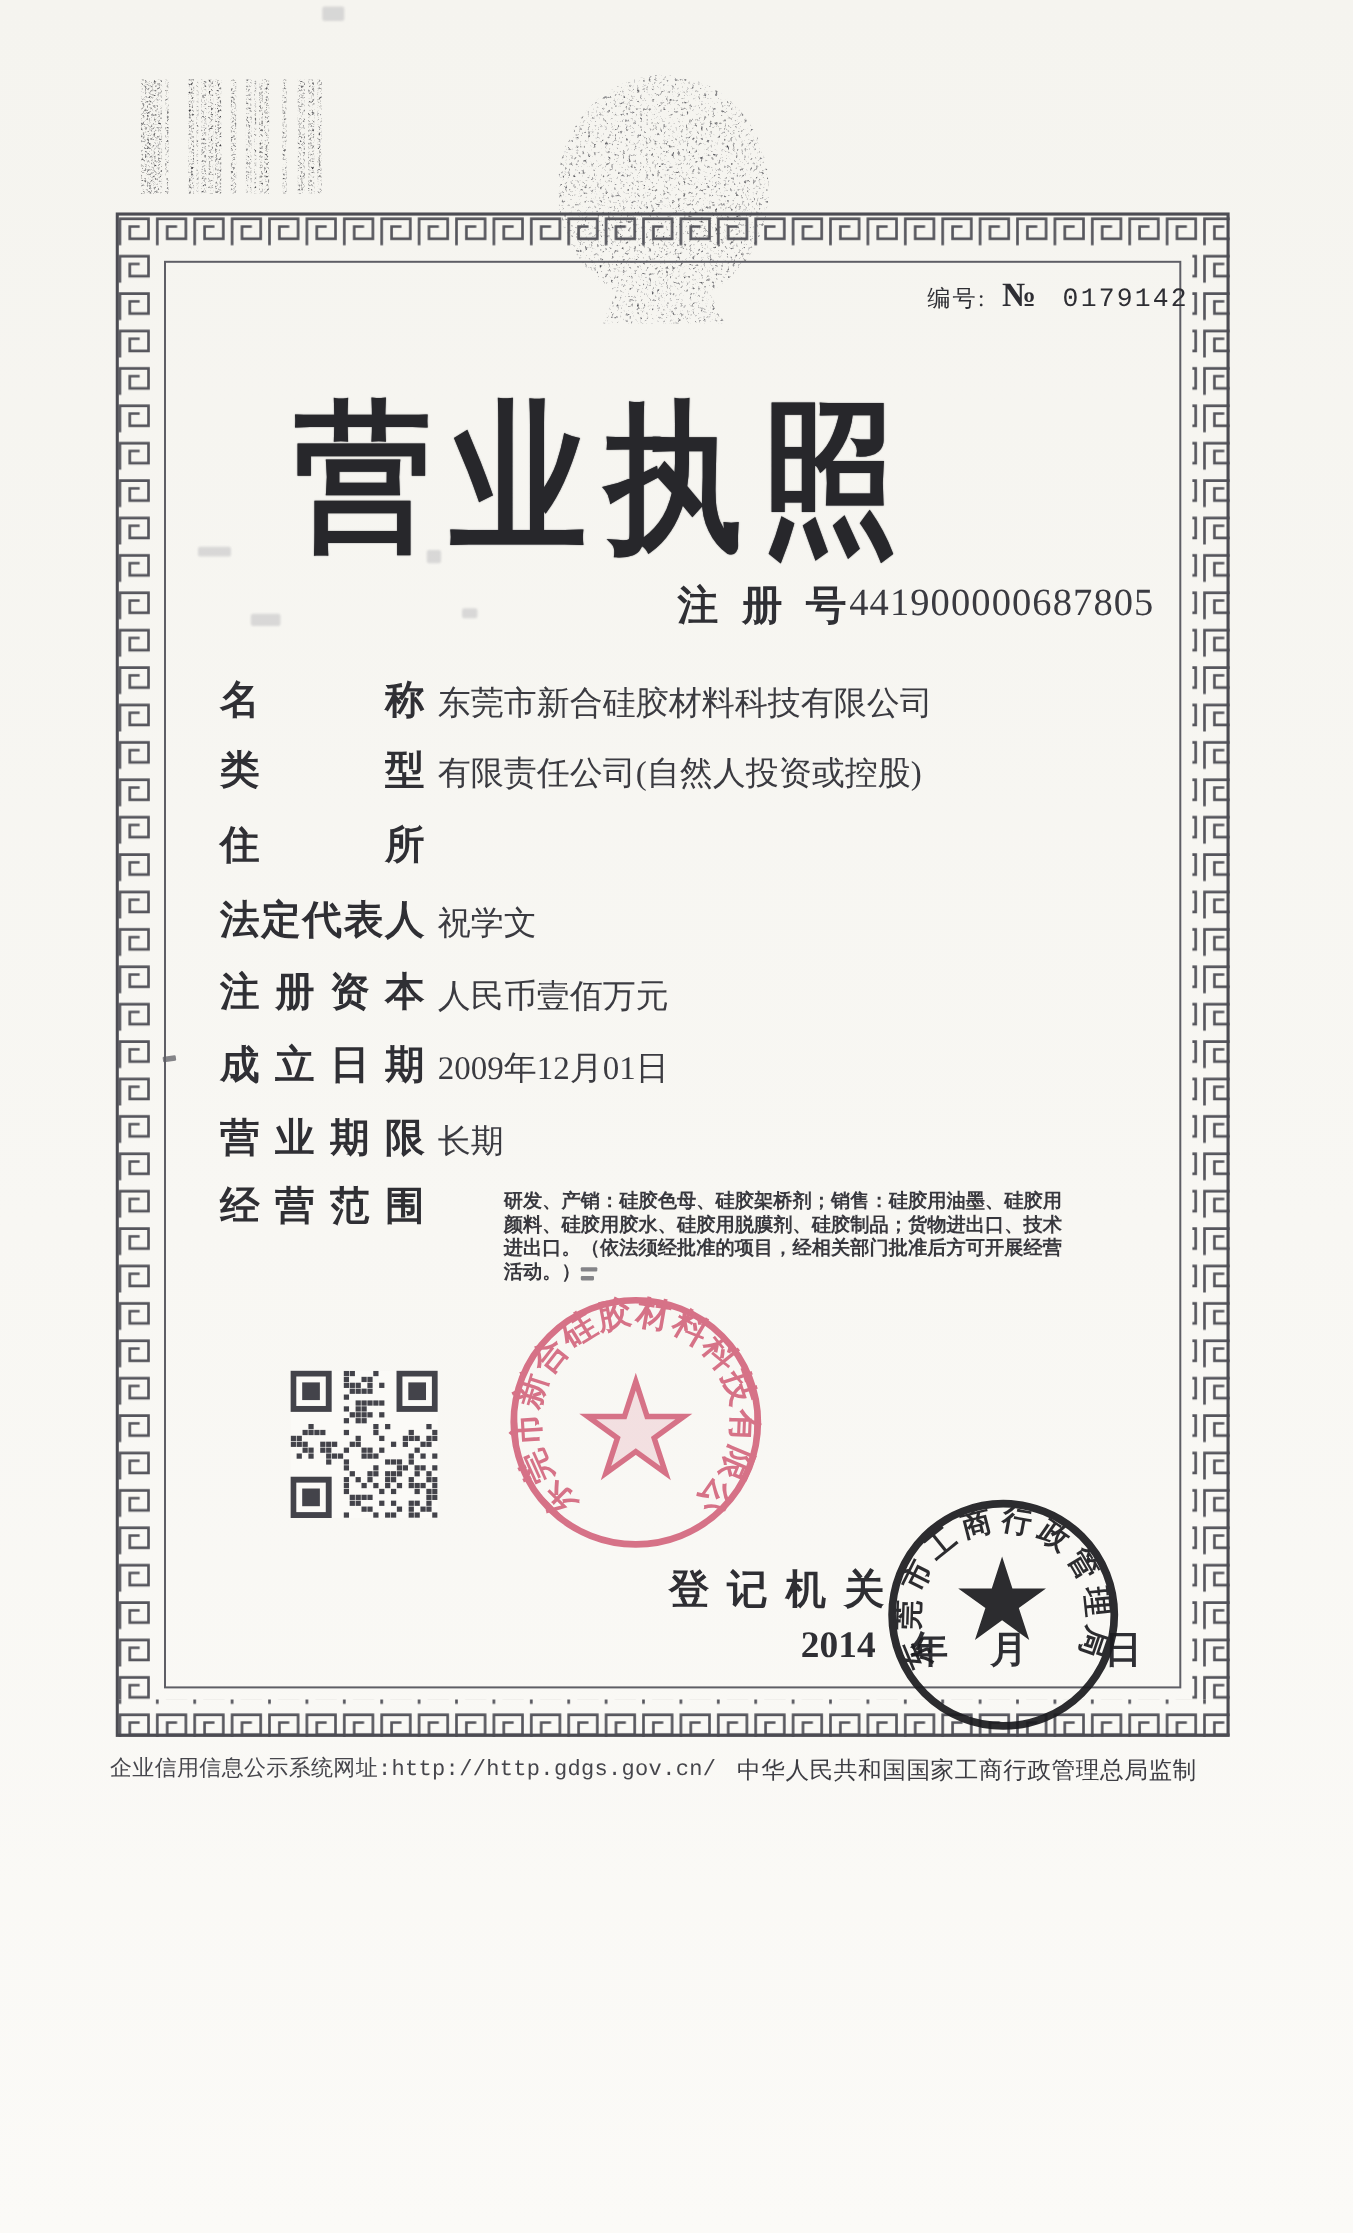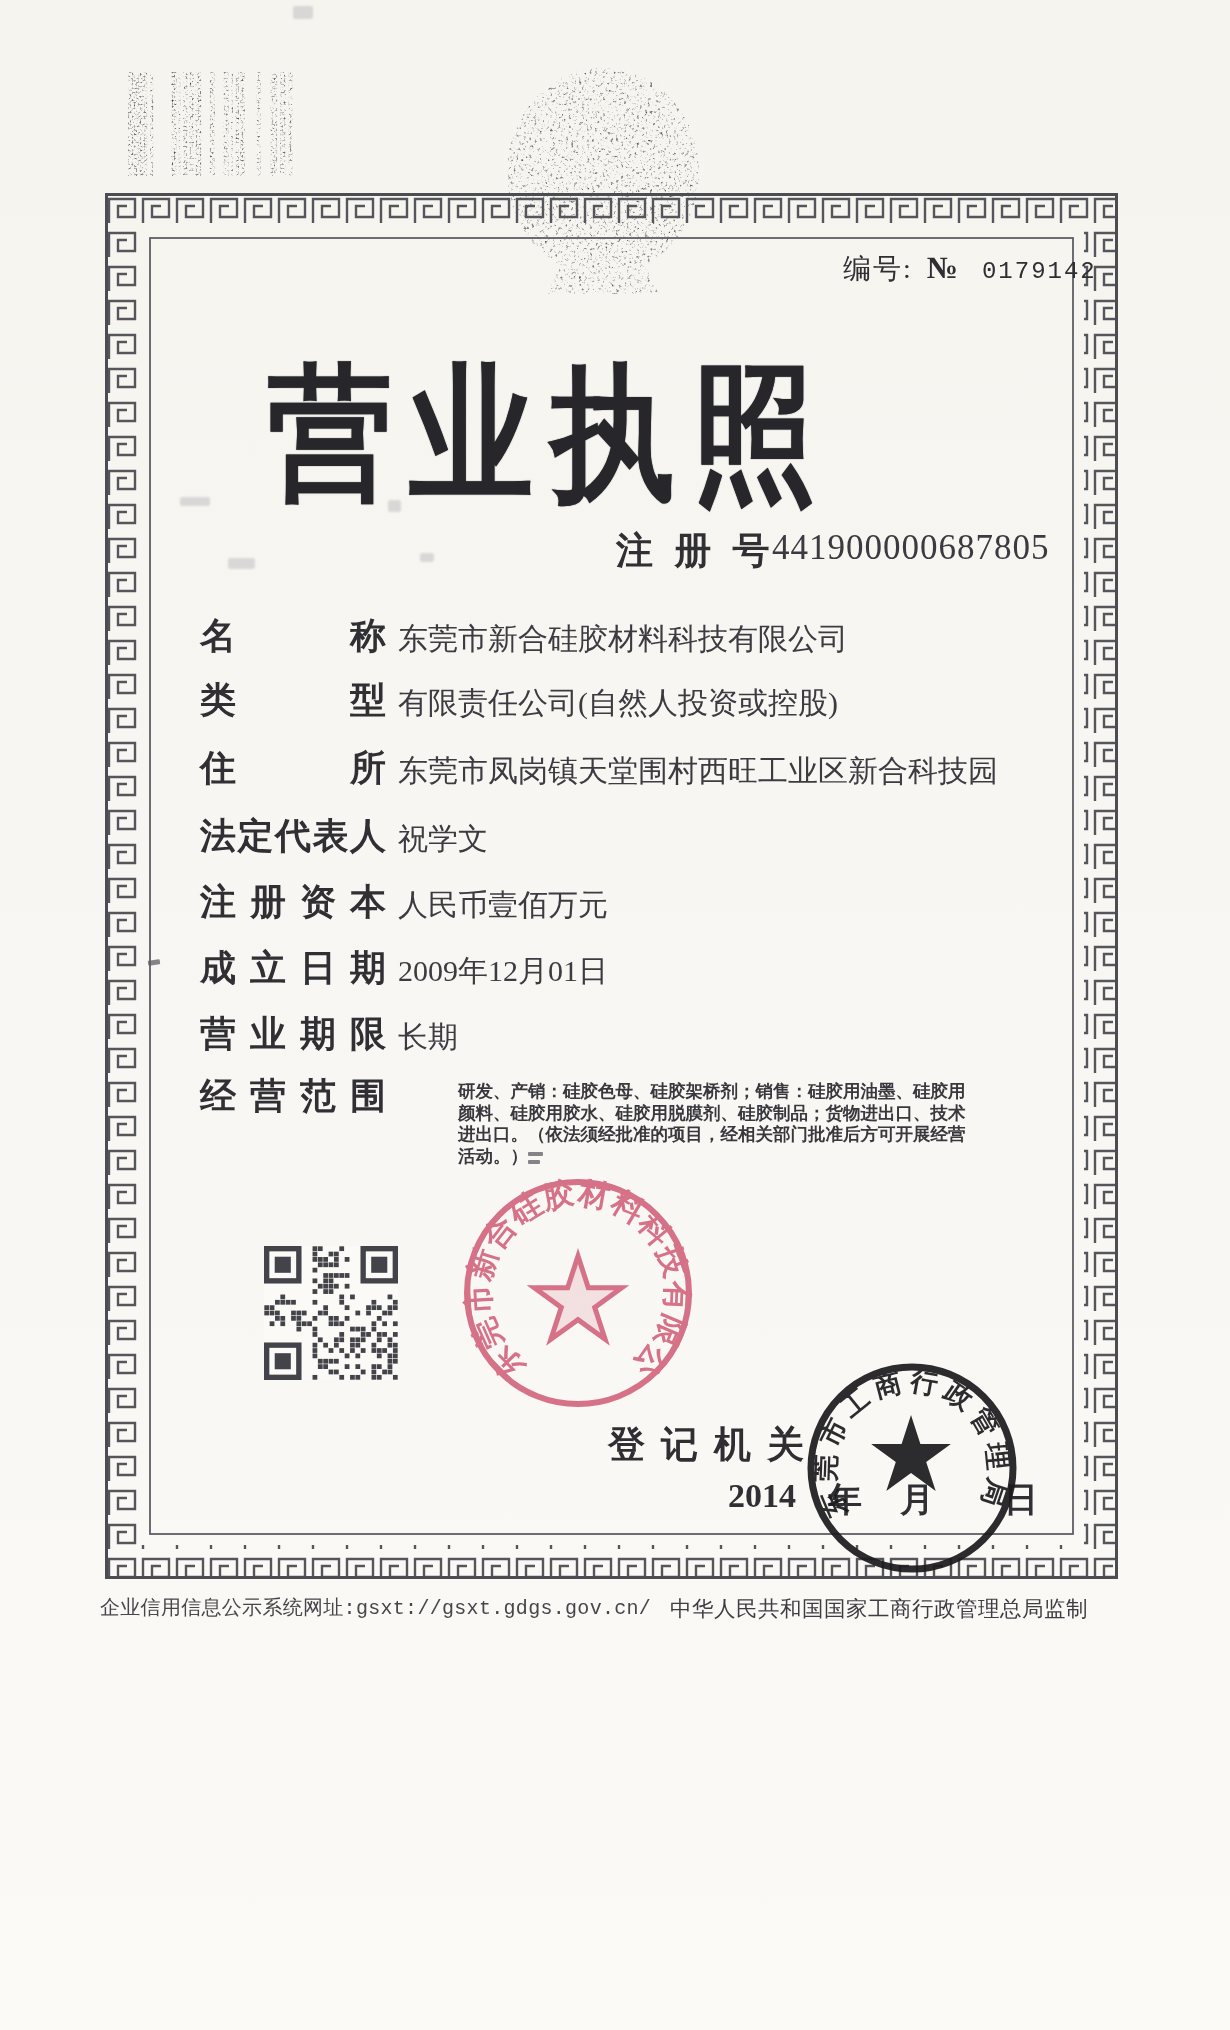--- a/index.html
+++ b/index.html
@@ -9,21 +9,21 @@
         background:linear-gradient(180deg,#f5f4ef 0%,#f8f7f3 55%,#fbfaf7 100%);}
   .abs{position:absolute;}
   
   .biz-title{position:absolute;left:268px;top:338px;width:548px;display:flex;
              justify-content:space-between;font-size:124px;font-weight:700;
              color:#27272b;transform:scaleY(1.18);transform-origin:top left;
              text-shadow:0 0 1px #3c3c40;}
   
   .serial{position:absolute;left:843px;top:250px;display:flex;align-items:baseline;
           color:#2e2e33;}
-  .serial .lab{font-size:28px;letter-spacing:2px;text-align:right;}
+  .serial .lab{font-size:21px;letter-spacing:2px;text-align:right;}
   .serial .nomark{font-size:31px;font-weight:700;margin-left:14px;}
   .serial .num{font-family:"Liberation Mono",monospace;font-size:24px;
                letter-spacing:2px;margin-left:24px;}
   
   .regline .lab{position:absolute;left:616px;top:526px;font-size:37px;
                 letter-spacing:6px;font-weight:600;color:#2f2f34;}
   .regline .num{position:absolute;left:772px;top:528px;font-size:35px;
                 letter-spacing:1px;color:#3a3a40;text-align:right;}
   
   .row{position:absolute;left:200px;width:900px;height:60px;}
@@ -147,21 +147,20 @@
         <span>类</span>
         <span>型</span>
       </div>
     <div class="fvalue">有限责任公司(自然人投资或控股)</div>
   </div>
   <div class="row" style="top:744px">
     <div class="flabel">
         <span>住</span>
         <span>所</span>
       </div>
-    <div class="fvalue">东莞市凤岗镇天堂围村西旺工业区新合科技园</div>
   </div>
   <div class="row" style="top:812px">
     <div class="flabel">
         <span>法</span>
         <span>定</span>
         <span>代</span>
         <span>表</span>
         <span>人</span>
       </div>
     <div class="fvalue">祝学文</div>
@@ -402,21 +401,21 @@
     <defs>
       <path id="blkArc" d="M46.9 154.2 A77 77 0 1 1 173.1 154.2" fill="none"></path>
     </defs>
     <circle cx="110" cy="110" r="101" fill="none" stroke="#1b1b1f" stroke-width="7"></circle>
     <polygon points="109,57 118.4,86.1 148.9,86 124.2,103.9 133.7,133 109,115 84.3,133 93.8,103.9 69.1,86 99.6,86.1" fill="#1b1b1f"></polygon>
     <text font-size="27" letter-spacing="6" fill="#1b1b1f" font-weight="700" font-family="Liberation Serif, serif">
       <textPath href="#blkArc">东莞市工商行政管理局</textPath>
     </text>
   </svg>
 
-  <div class="footer-left">企业信用信息公示系统网址:gsxt://gsxt.gdgs.gov.cn/</div>
+  <div class="footer-left">企业信用信息公示系统网址:http://http.gdgs.gov.cn/</div>
   <div class="footer-right">中华人民共和国国家工商行政管理总局监制</div>
 
   <div class="speck" style="left:293px;top:6px;width:20px;height:13px;"></div>
   <div class="speck" style="left:180px;top:497px;width:30px;height:9px;"></div>
   <div class="speck" style="left:388px;top:500px;width:13px;height:12px;"></div>
   <div class="speck" style="left:228px;top:558px;width:27px;height:11px;"></div>
   <div class="speck" style="left:420px;top:553px;width:14px;height:9px;"></div>
   <div class="tick" style="left:148px;top:960px;width:12px;height:5px;transform:rotate(-8deg);"></div>
   <div class="tick" style="left:528px;top:1152px;width:15px;height:3.5px;"></div>
   <div class="tick" style="left:528px;top:1160px;width:12px;height:3.5px;"></div>

